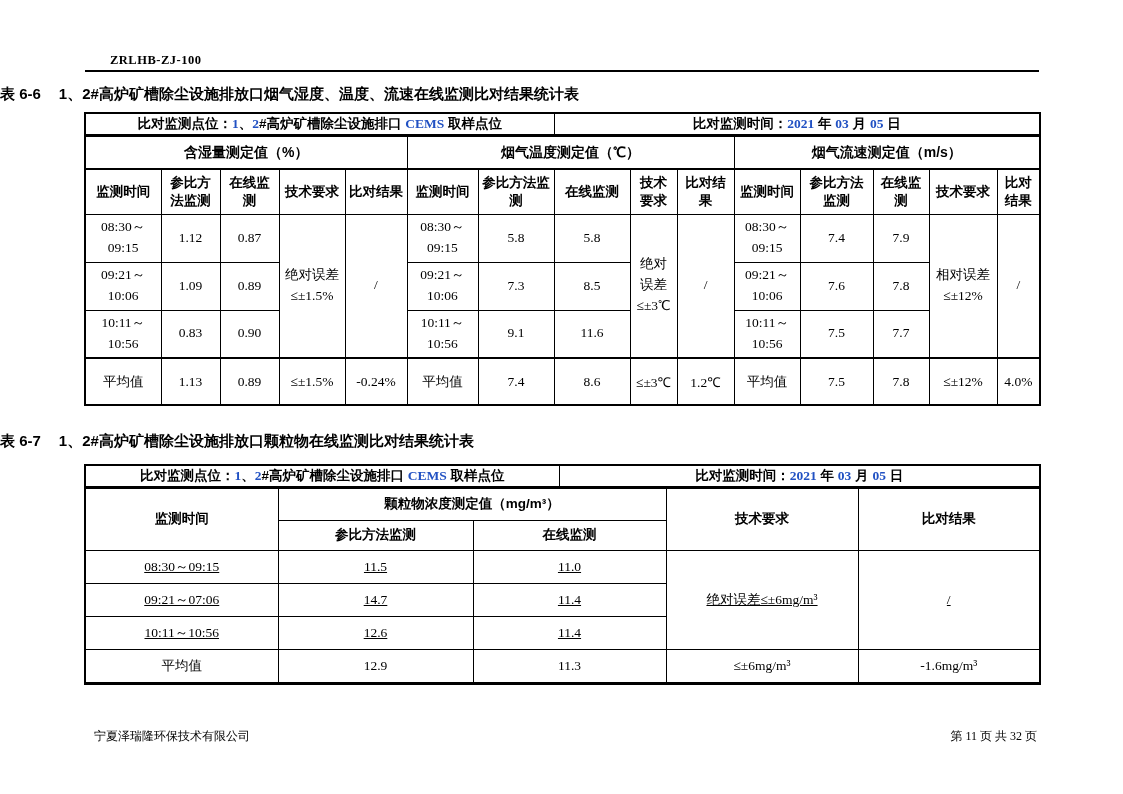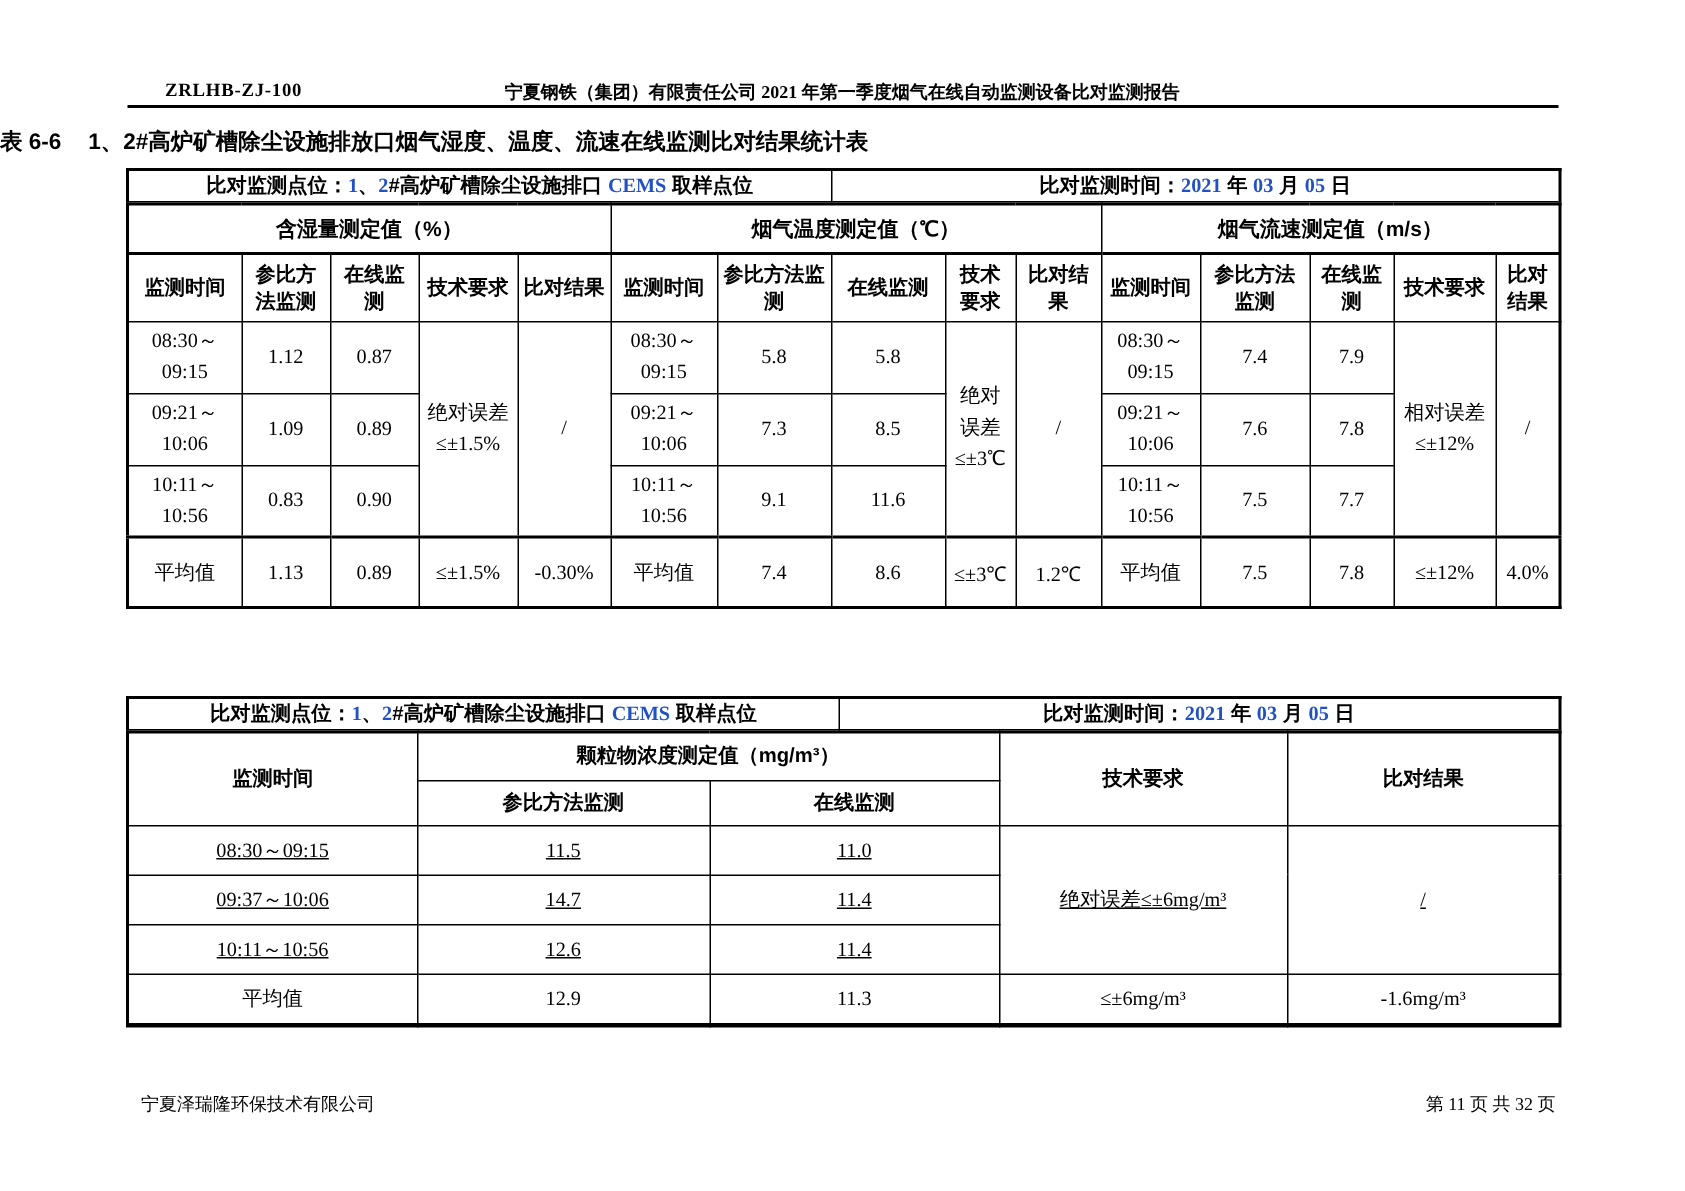--- a/index.html
+++ b/index.html
@@ -60,21 +60,20 @@
     position: absolute; right: 86px; top: 728px;
     font: 12px "Liberation Serif", serif;
     text-align: right;
   }
 </style>
 </head>
 <body>
 
 <div class="page">
 
-  <div class="hdr-title">宁夏钢铁（集团）有限责任公司 2021 年第一季度烟气在线自动监测设备比对监测报告</div>
   <div class="hdr-code">ZRLHB-ZJ-100</div>
   <div class="hdr-rule"></div>
 
   <div class="tbl-title" style="top:85px">
     <span class="no">表 6-6</span><span>1、2#高炉矿槽除尘设施排放口烟气湿度、温度、流速在线监测比对结果统计表</span>
   </div>
 
   <div class="tbl-wrap" style="top:112px">
     <table class="info-tb">
       <colgroup>
@@ -198,36 +197,39 @@
               <span class="tline">10:56</span>
             </td>
         <td>7.5</td>
         <td>7.7</td>
       </tr>
       <tr class="avg">
         <td>平均值</td>
         <td>1.13</td>
         <td>0.89</td>
         <td>≤±1.5%</td>
-        <td>-0.30%</td>
+        <td>-0.24%</td>
         <td>平均值</td>
         <td>7.4</td>
         <td>8.6</td>
         <td>≤±3℃</td>
         <td>1.2℃</td>
         <td>平均值</td>
         <td>7.5</td>
         <td>7.8</td>
         <td>≤±12%</td>
         <td>4.0%</td>
       </tr>
     </tbody>
       </table>
   </div>
 
+  <div class="tbl-title" style="top:432px">
+    <span class="no">表 6-7</span><span>1、2#高炉矿槽除尘设施排放口颗粒物在线监测比对结果统计表</span>
+  </div>
 
   <div class="tbl-wrap" style="top:464px">
     <table class="info-tb">
       <colgroup>
           <col style="width:474px">
           <col style="width:481px">
         </colgroup>
       <tbody>
           <tr>
         <td>
@@ -260,21 +262,21 @@
         <th>在线监测</th>
       </tr>
       <tr class="data">
         <td>08:30～09:15</td>
         <td>11.5</td>
         <td>11.0</td>
         <td rowspan="3">绝对误差≤±6mg/m³</td>
         <td rowspan="3">/</td>
       </tr>
       <tr class="data">
-        <td>09:37～10:06</td>
+        <td>09:21～07:06</td>
         <td>14.7</td>
         <td>11.4</td>
       </tr>
       <tr class="data">
         <td>10:11～10:56</td>
         <td>12.6</td>
         <td>11.4</td>
       </tr>
       <tr class="avg">
         <td>平均值</td>

